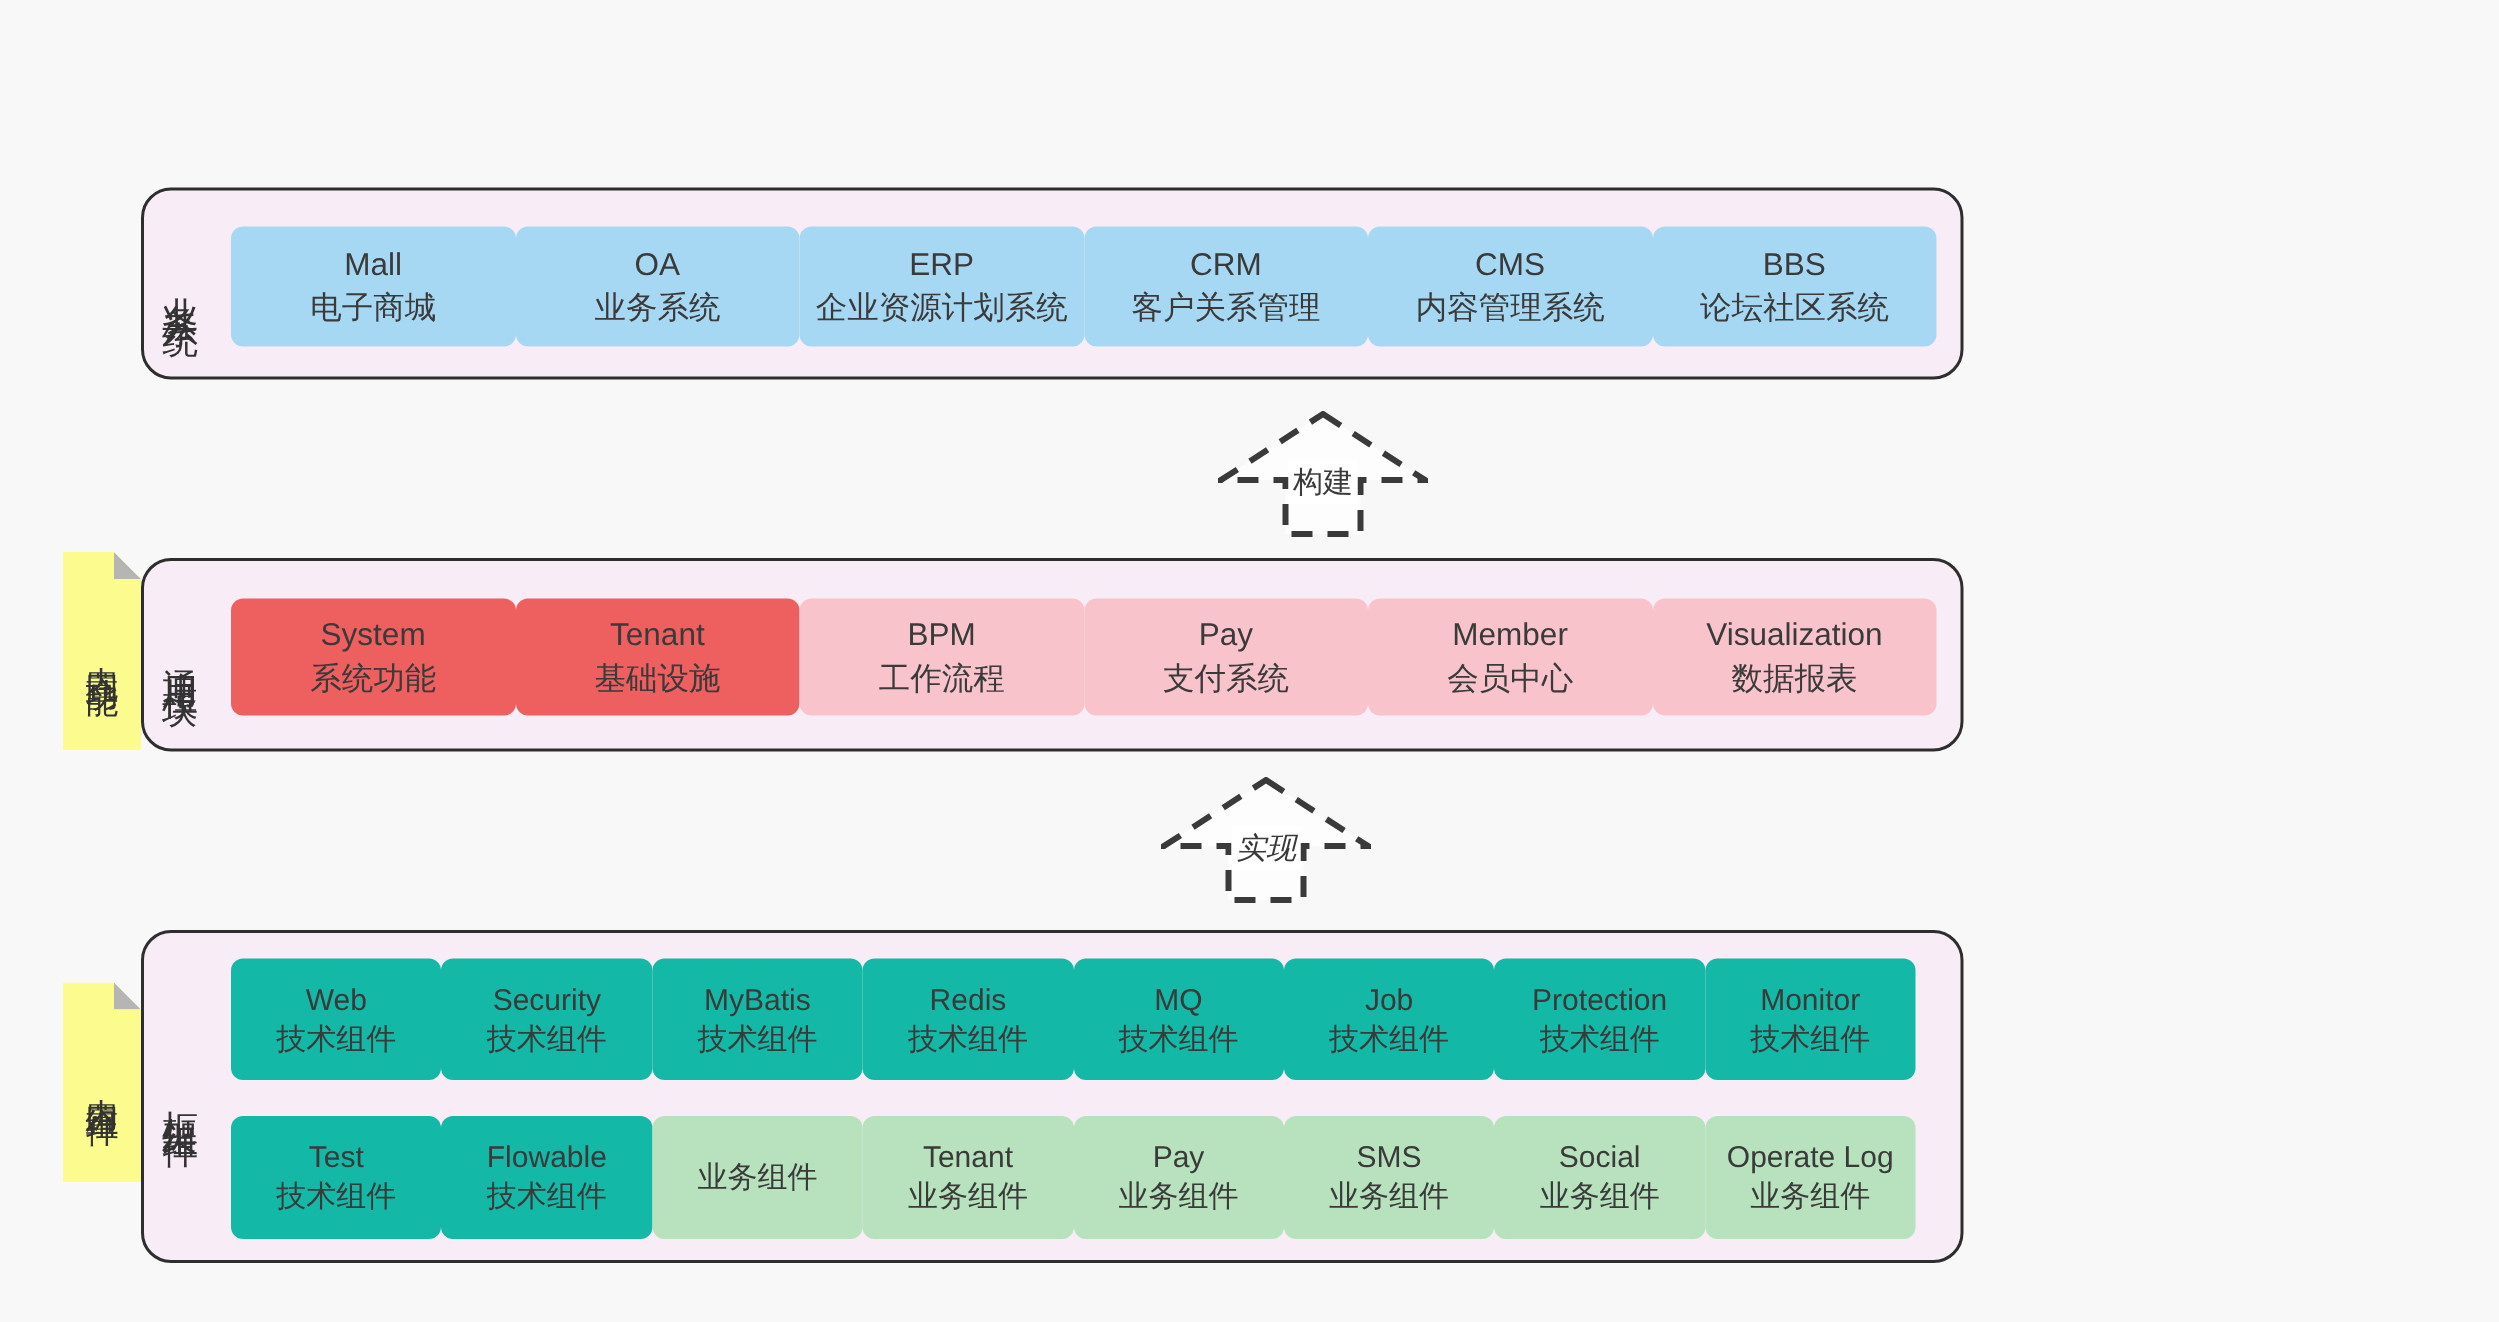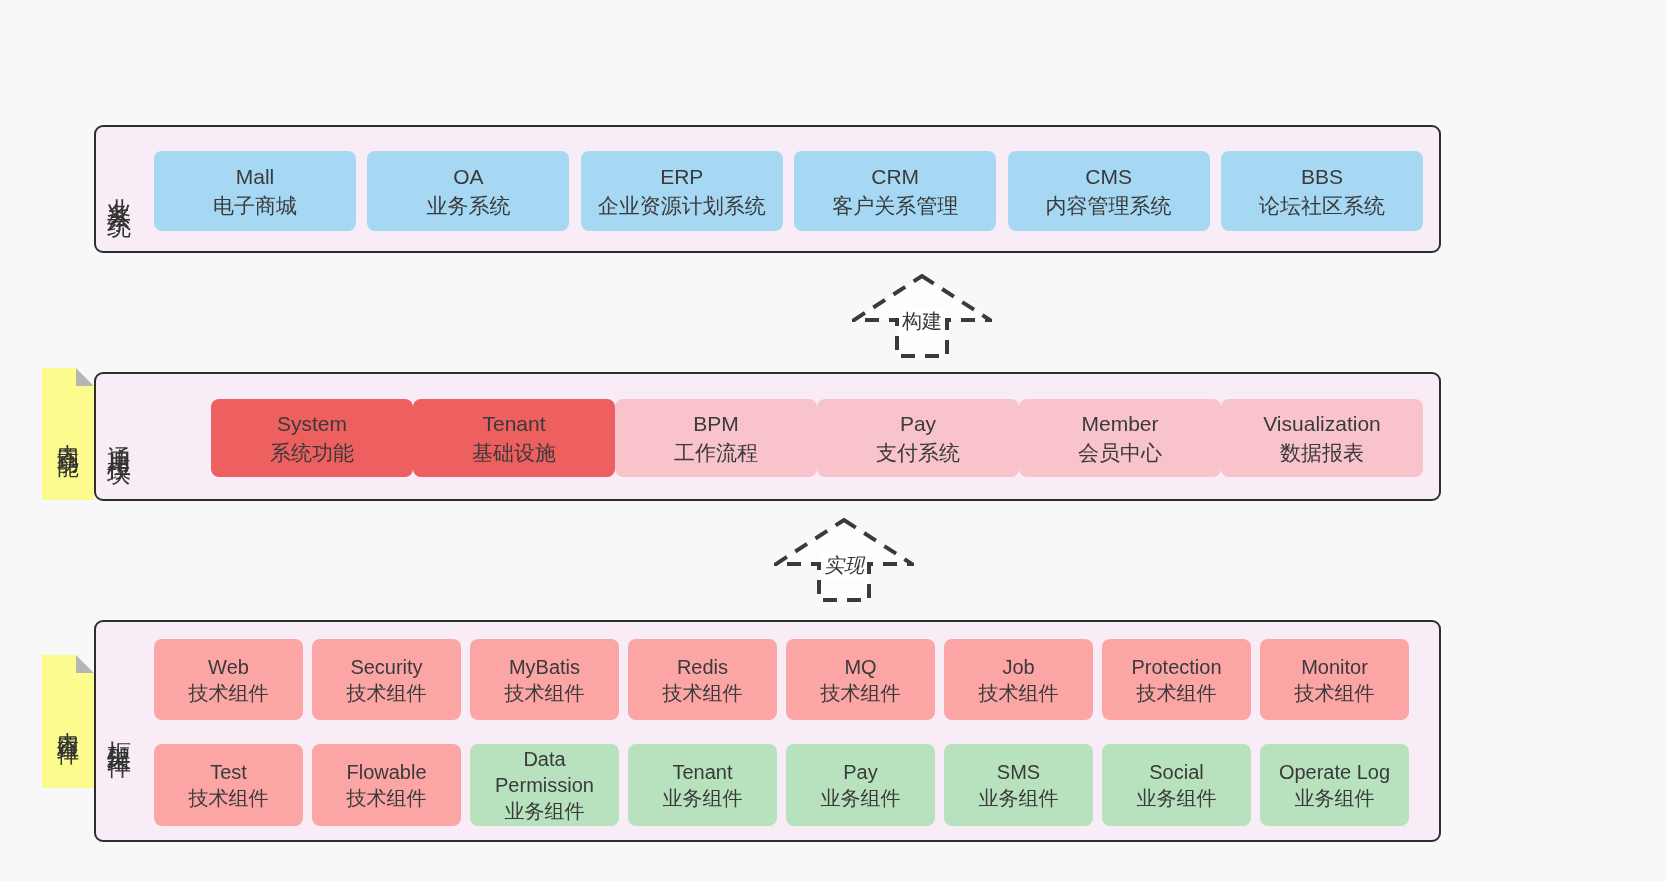--- a/index.html
+++ b/index.html
@@ -2,22 +2,22 @@
 <html><head>
 <meta charset="utf-8">
 <style>
   html,body{margin:0;padding:0;}
   body{
     width:1666px;height:881px;position:relative;overflow:hidden;
     background:#f8f8f8;color:#3a3a3a;
     font-family:"Liberation Sans","DejaVu Sans",sans-serif;
   }
   .section{
-    position:absolute;left:94px;width:1347px;box-sizing:border-box;
-    background:#f8edf6;border:2px solid #2e2e2e;border-radius:9px;z-index:2;padding-left:32px;
+    position:absolute;left:94px;width:1215px;box-sizing:border-box;
+    background:#f8edf6;border:2px solid #2e2e2e;border-radius:20px;z-index:2;padding-left:32px;
   }
   #sec-business{top:125px;height:128px;}
   #sec-modules{top:372px;height:129px;}
   #sec-framework{top:620px;height:222px;}
   .side-label{
     position:absolute;left:11px;top:50%;transform:translateY(-50%);
     writing-mode:vertical-rl;text-orientation:upright;
     font-size:24px;letter-spacing:5px;color:#333;line-height:1;
   }
   .row{position:absolute;left:58px;display:flex;justify-content:space-between;}
@@ -29,39 +29,39 @@
     border-radius:8px;display:flex;flex-direction:column;
     align-items:center;justify-content:center;text-align:center;
     font-size:21px;line-height:29px;color:#3a3a3a;
   }
   .box.w6{width:202px;}
   .box.w8{width:149px;font-size:20px;line-height:26px;}
   .box.w8 .bname{max-width:140px;}
   .blue{background:#a7d8f3;}
   .red{background:#ee5f5f;}
   .pink{background:#f9c3cc;}
-  .green{background:#fca5a5;text-align:center;}
+  .green{background:#14b8a6;text-align:center;}
   .green-light{background:#b7e2bd;}
   .sticky{
     position:absolute;width:52px;background:#fbfb8e;z-index:1;
     clip-path:polygon(0 0, calc(100% - 18px) 0, 100% 18px, 100% 100%, 0 100%);
   }
   #sticky-modules{left:42px;top:368px;height:132px;}
   #sticky-framework{left:42px;top:655px;height:133px;}
   .fold{
     position:absolute;top:0;right:0;width:18px;height:18px;background:#b5b5b5;
     clip-path:polygon(0 0, 100% 100%, 0 100%);
   }
   .stext{
     position:absolute;inset:0;display:flex;align-items:center;justify-content:center;
     writing-mode:vertical-rl;text-orientation:upright;
     font-size:22px;letter-spacing:4px;color:#333;line-height:1;
   }
   .arrow{position:absolute;width:140px;height:84px;z-index:3;}
-  #arrow-build{left:852px;top:274px;text-align:right;}
+  #arrow-build{left:812px;top:274px;text-align:right;}
   #arrow-implement{left:774px;top:518px;font-style:italic;}
   .arrow svg{position:absolute;left:0;top:0;}
   .alabel{
     position:absolute;left:50%;top:33px;transform:translateX(-50%);
     background:#ffffff;padding:1px 3px;font-size:20px;color:#3a3a3a;white-space:nowrap;
   }
 </style>
 </head>
 <body>
 
@@ -187,21 +187,20 @@
   <div class="row row2">
     <div class="box w8 green">
       <span class="bname">Test</span>
       <span>技术组件</span>
     </div>
     <div class="box w8 green">
       <span class="bname">Flowable</span>
       <span>技术组件</span>
     </div>
     <div class="box w8 green-light">
-      <span class="bname">Data Permission</span>
       <span>业务组件</span>
     </div>
     <div class="box w8 green-light">
       <span class="bname">Tenant</span>
       <span>业务组件</span>
     </div>
     <div class="box w8 green-light">
       <span class="bname">Pay</span>
       <span>业务组件</span>
     </div>

